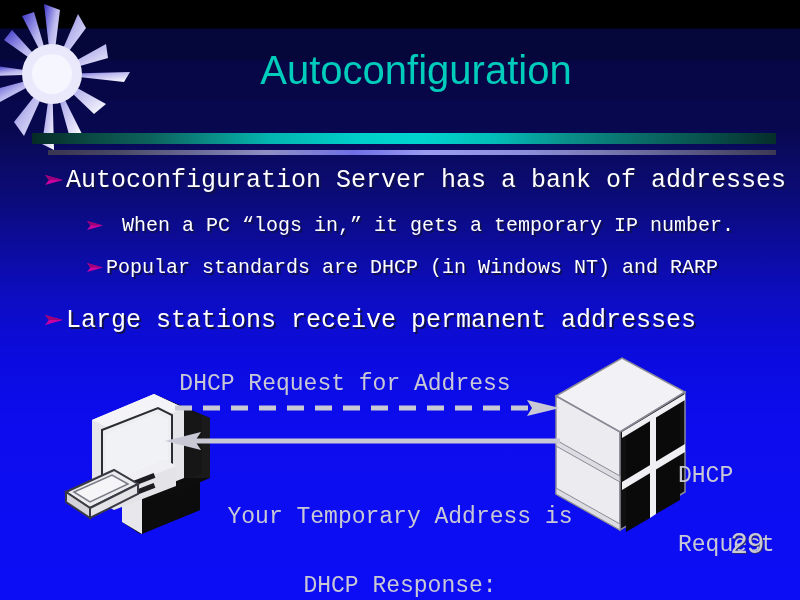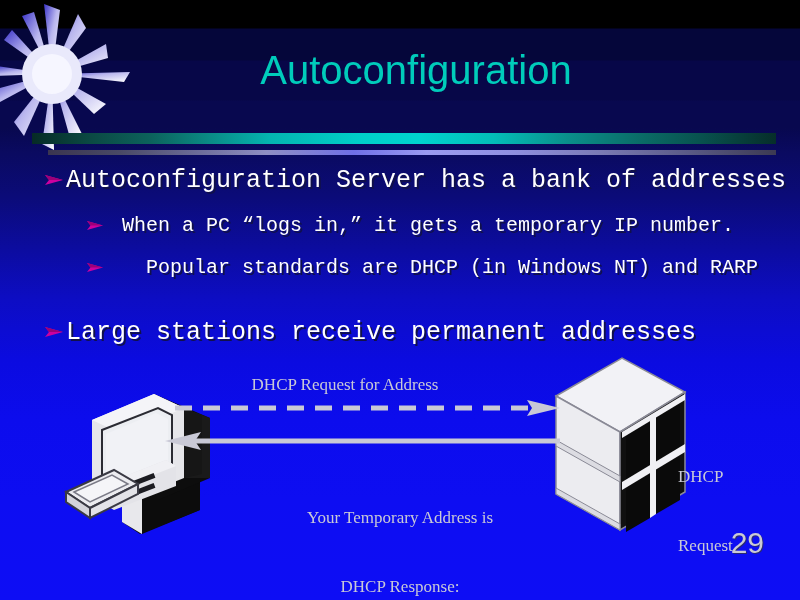--- a/index.html
+++ b/index.html
@@ -71,23 +71,23 @@
     text-shadow:2px 2px 0 #11114a;
     white-space:nowrap;
   }
   .lvl1{}
   .lvl1 .btext{font-size:25px;line-height:30px;}
   .lvl2 .btext{font-size:20px;line-height:24px;}
 
   
   .dtext{
     position:absolute;
-    font-family:Liberation Serif, serif;
+    font-family:Liberation Mono, monospace;
     color:#c9c9d6;
-    font-size:17px;line-height:23px;
+    font-size:23px;line-height:23px;
     white-space:pre;
   }
   #lbl-request{left:0;top:373px;width:690px;text-align:center;}
   #lbl-response{left:110px;top:460px;width:580px;text-align:center;}
   #lbl-server{left:678px;top:419px;text-align:left;}
 
   
   #arrow-request{position:absolute;left:175px;top:400px;width:385px;height:16px;}
   #arrow-response{position:absolute;left:165px;top:432px;width:395px;height:18px;}
 
@@ -150,29 +150,29 @@
     </div>
 
     <div class="brow lvl2" style="left:86px;top:214px;gap:16px;">
       <svg class="bullet-glyph" width="20" height="24" viewBox="0 0 20 24">
         <polygon points="1,7 17,11.5 1,16 4.5,11.5" fill="#cc00a0"></polygon>
         <polygon points="1,7 17,11.5 4.5,11.5" fill="#9c0078"></polygon>
       </svg>
       <span class="btext">When a PC “logs in,” it gets a temporary IP number.</span>
     </div>
 
-    <div class="brow lvl2" style="left:86px;top:256px;gap:40px;">
+    <div class="brow lvl2" style="left:86px;top:256px;">
       <svg class="bullet-glyph" width="20" height="24" viewBox="0 0 20 24">
         <polygon points="1,7 17,11.5 1,16 4.5,11.5" fill="#cc00a0"></polygon>
         <polygon points="1,7 17,11.5 4.5,11.5" fill="#9c0078"></polygon>
       </svg>
       <span class="btext">Popular standards are DHCP (in Windows NT) and RARP</span>
     </div>
 
-    <div class="brow lvl1" style="left:44px;top:318px;">
+    <div class="brow lvl1" style="left:44px;top:306px;">
       <svg class="bullet-glyph" width="22" height="30" viewBox="0 0 22 30">
         <polygon points="1,9 19,14 1,19 5,14" fill="#cc00a0"></polygon>
         <polygon points="1,9 19,14 5,14" fill="#9c0078"></polygon>
       </svg>
       <span class="btext">Large stations receive permanent addresses</span>
     </div>
 
   </div>
 
   <svg id="pc" viewBox="0 0 180 160" aria-hidden="true">

